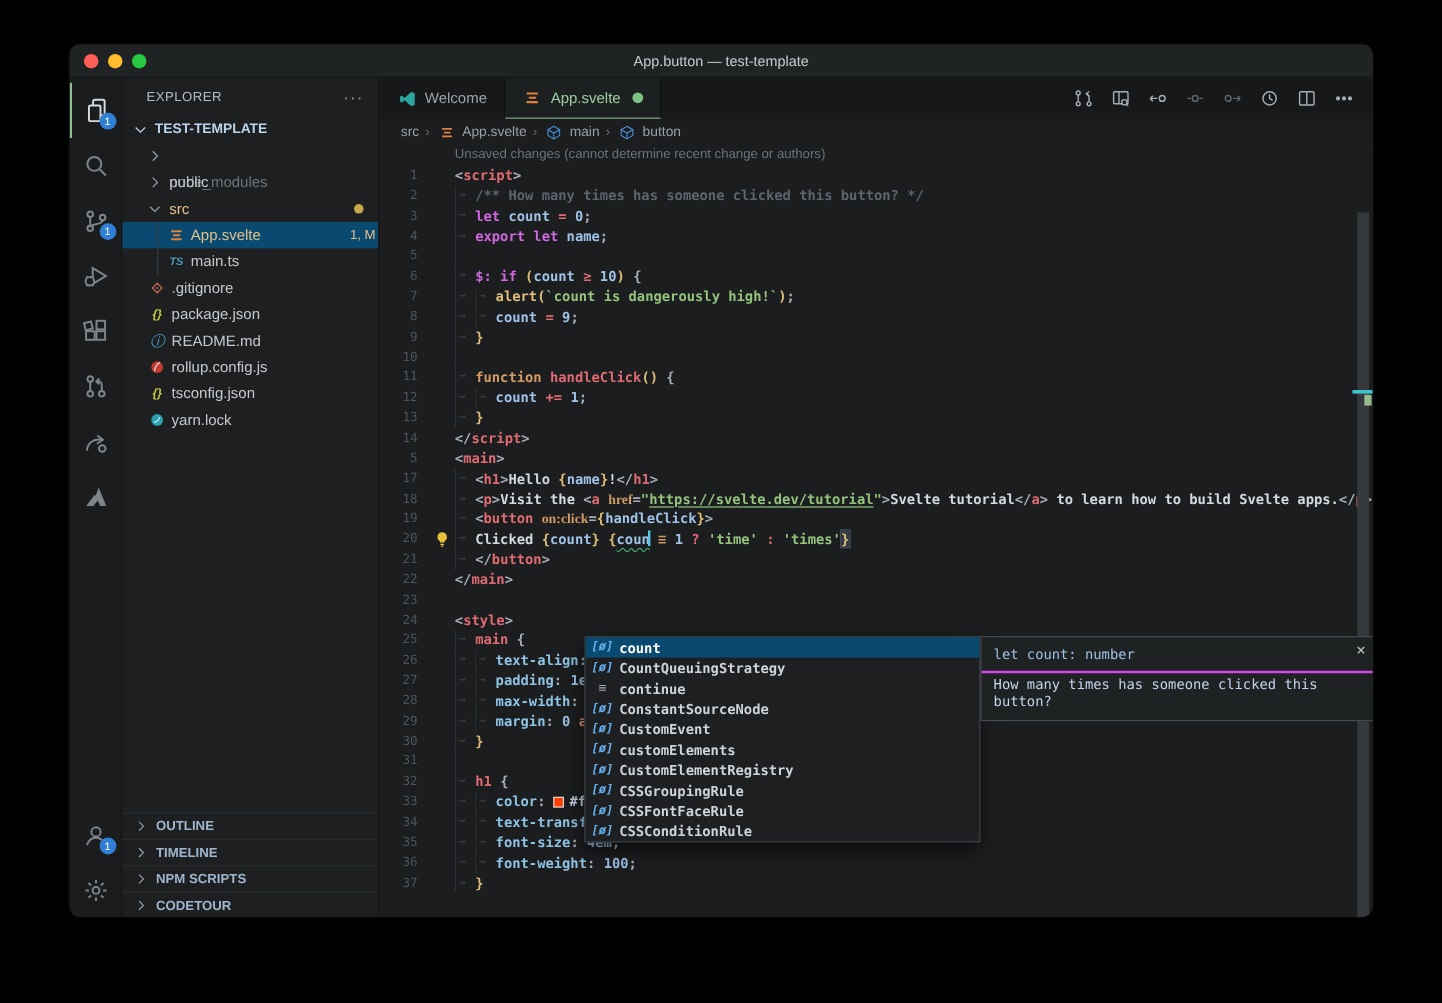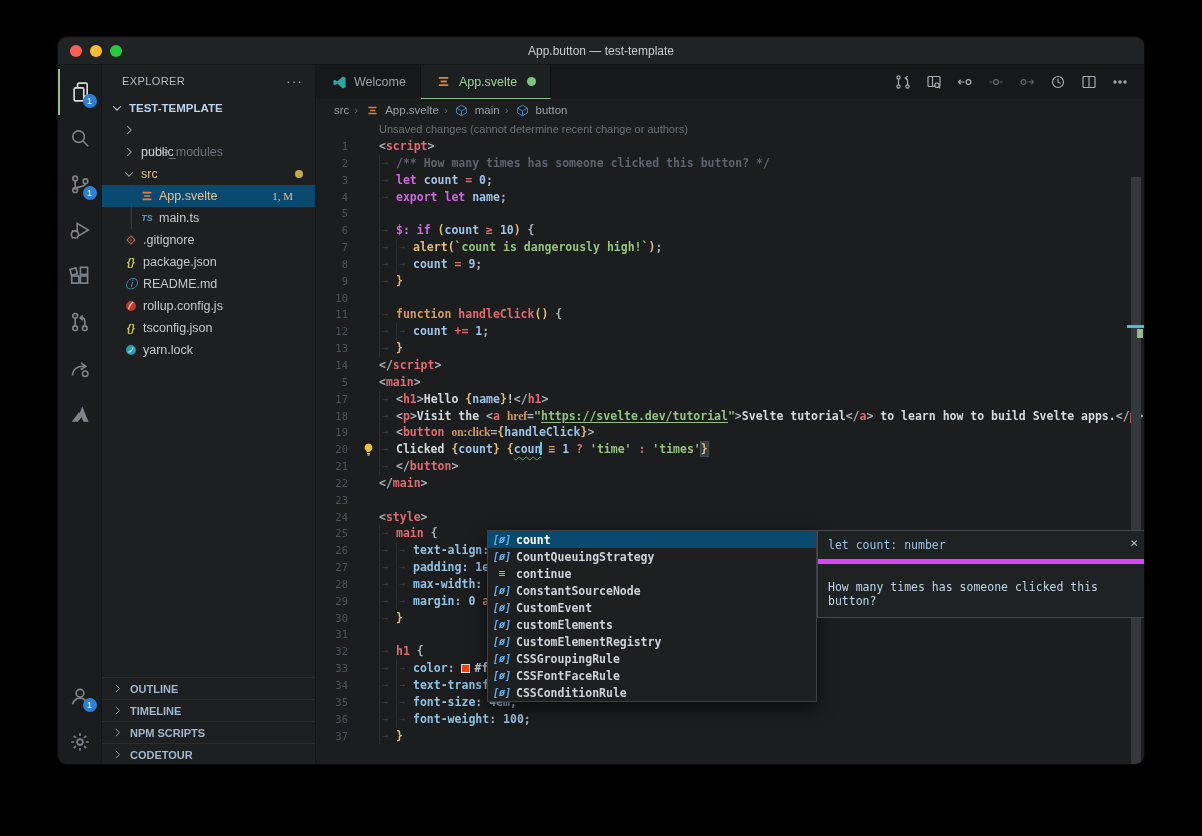--- a/index.html
+++ b/index.html
@@ -42,21 +42,21 @@
           padding-left:20px; color:#c6c9cc; }
   .trow.d2 { padding-left:36px; }
   .tguide { position:absolute; left:29px; top:0; bottom:0; width:1px; background:#3a3f43; }
   .tchev { width:16px; display:flex; color:#9aa0a6; }
   .ic { display:inline-flex; width:18px; justify-content:center; align-items:center; }
   .ic svg { width:14px; height:14px; }
   .tlabel { margin-left:3px; flex:1; white-space:nowrap; overflow:hidden; }
   .trow.mut .tlabel { color:#6f7479;margin-top:44px; }
   .trow.mod .tlabel { color:#e2c08d; }
   .trow.sel { background:#0b4a70; }
-  .tbadge { margin-right:22px; font-size:11px; color:#e2c08d;font-family:Liberation Serif, serif; }
+  .tbadge { margin-right:2px; font-size:11px; color:#e2c08d; }
   .tdot { margin-right:12px; width:8px; height:8px; border-radius:50%; background:#c8a84b; }
   .ts-ic { font-size:9px; font-weight:bold; color:#519aba; font-family:"Liberation Sans",sans-serif;}
   .json-ic { font-size:10px; font-weight:bold; color:#cbcb41; }
   .info-ic { font-size:12px; color:#4aa0d0; }
   .sb-sections { margin-top:auto; }
   .sect { height:22px; display:flex; align-items:center; gap:4px; border-top:1px solid #2a2d2f;
           padding-left:6px; font-size:11px; font-weight:bold; color:#9fb6ce; cursor:pointer; }
   .sect svg { width:13px; height:13px; color:#9aa0a6; }
   
   .editor { flex:1; position:relative; background:#1b1d1e; display:flex; flex-direction:column; }
@@ -120,21 +120,21 @@
   .var-ic { font-family:"DejaVu Sans Mono",monospace; font-size:10px; font-weight:bold; color:#66b2f0; }
   .kwd-ic { font-size:11px; color:#a8adb2; }
   .clabel { font-family:"DejaVu Sans Mono",monospace; font-size:11.5px; font-weight:600;
             color:#ced3da; white-space:nowrap; }
   .crow.sel .clabel { color:#ffffff; }
   
   .hoverdoc { position:absolute; left:501px; top:409px; width:329px; background:#1f2223;
               border:1px solid #454a4f; z-index:6; }
   .hd-sig { padding:7px 22px 7px 10px; font-family:"DejaVu Sans Mono",monospace;
             font-size:11.5px; color:#9cc1e4; }
-  .hd-desc { padding:16px 10px 9px 10px; border-top:5px solid #d946ef;
+  .hd-desc { padding:2px 10px 9px 10px; border-top:2px solid #d946ef;
              font-size:11.5px; color:#c2d4ea; }
   .hd-close { position:absolute; right:7px; top:4px; color:#c0c3c6; font-size:13px; cursor:pointer; }
 </style>
 </head>
 <body>
 
 <div class="window">
   <div class="titlebar">
     <div class="lights">
       <span class="light l-red"></span>

